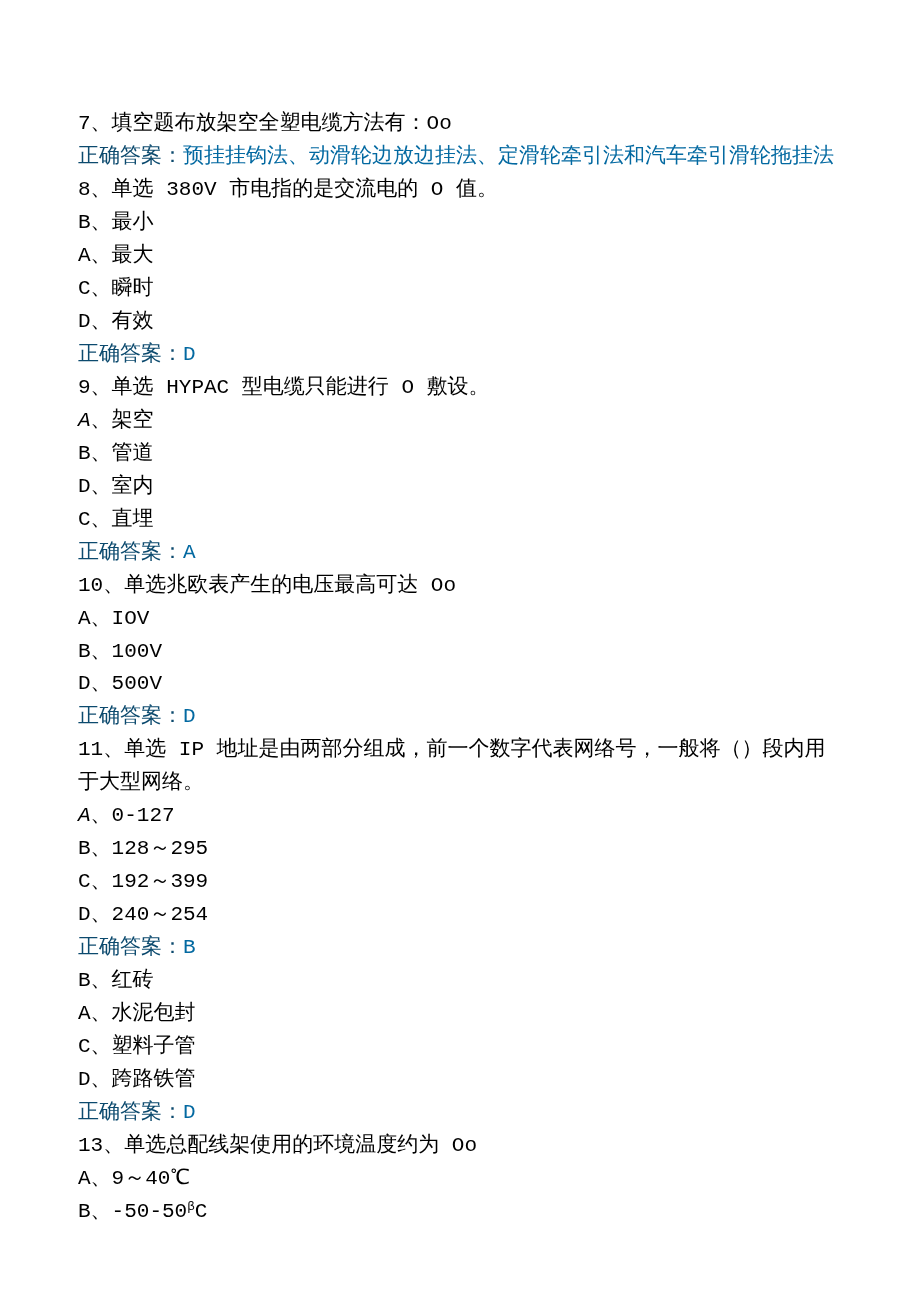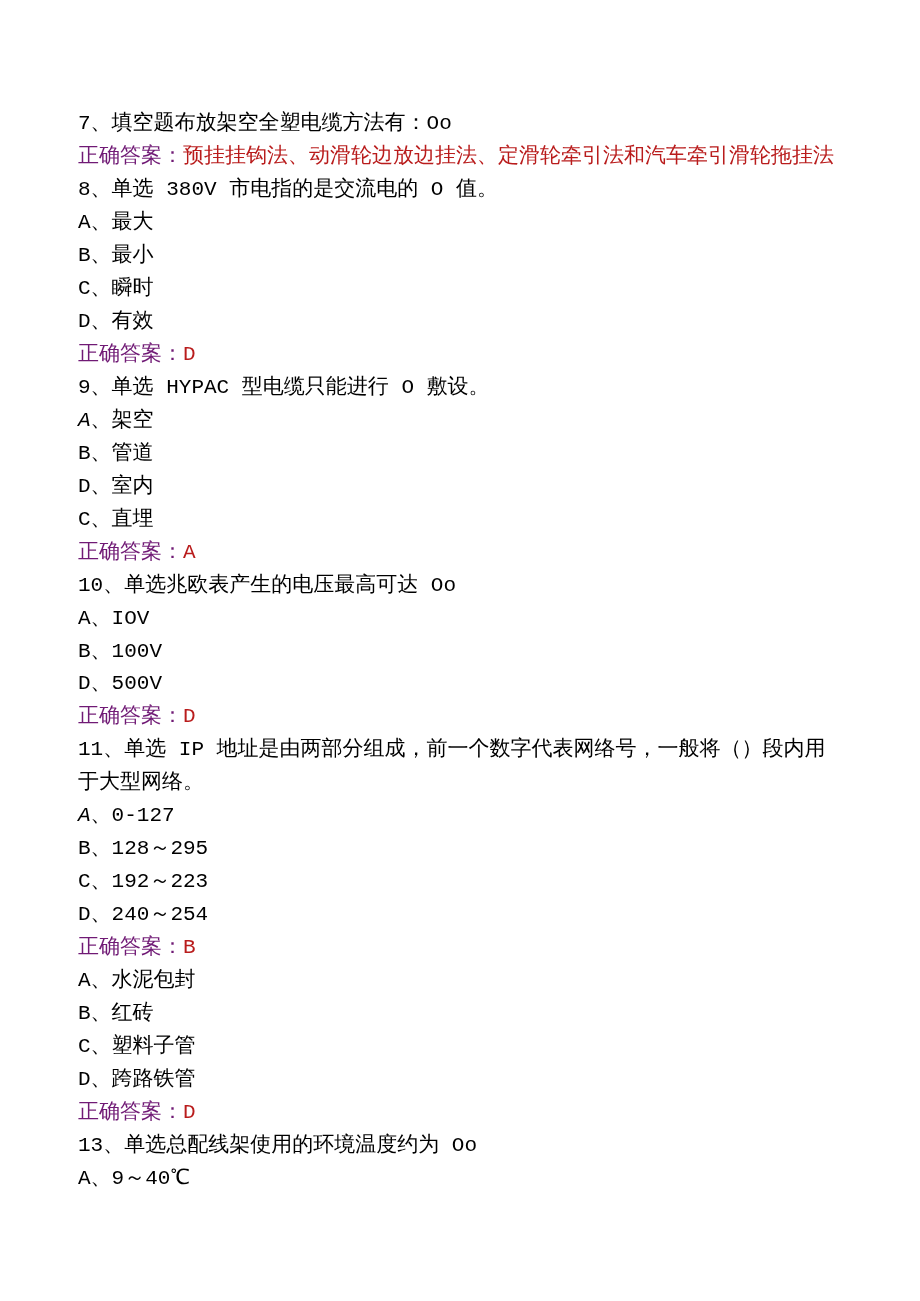--- a/index.html
+++ b/index.html
@@ -15,72 +15,73 @@
     font-family: "Microsoft YaHei", "SimSun", "Songti SC", "Noto Serif CJK SC", serif;
     font-size: 21px;
     line-height: 1.57;
     color: #000000;
   }
   .line {
     white-space: pre-wrap;
     font-family: Liberation Mono, monospace;
   }
   .ans-label {
-    color: #701a75;
+    color: #0c4a6e;
   }
   .black {
-    color: #b91c1c;
+    color: #0369a1;
     margin-top: 8px;
   }
   .italic {
     font-style: italic;
   }
   .sup {
     display: inline-block;
     font-size: 0.6em;
     transform: translateY(-0.55em);
   }
 </style>
 </head>
 <body>
 
 <div class="page">
 
   <div class="line">7、填空题布放架空全塑电缆方法有：Oo</div>
   <div class="line"><span class="ans-label">正确答案：</span><span class="black">预挂挂钩法、动滑轮边放边挂法、定滑轮牵引法和汽车牵引滑轮拖挂法</span></div>
 
   <div class="line">8、单选 380V 市电指的是交流电的 O 值。</div>
+  <div class="line">B、最小</div>
   <div class="line">A、最大</div>
-  <div class="line">B、最小</div>
   <div class="line">C、瞬时</div>
   <div class="line">D、有效</div>
   <div class="line"><span class="ans-label">正确答案：</span><span class="black">D</span></div>
 
   <div class="line">9、单选 HYPAC 型电缆只能进行 O 敷设。</div>
   <div class="line"><span class="italic">A</span><span>、架空</span></div>
   <div class="line">B、管道</div>
   <div class="line">D、室内</div>
   <div class="line">C、直埋</div>
   <div class="line"><span class="ans-label">正确答案：</span><span class="black">A</span></div>
 
   <div class="line">10、单选兆欧表产生的电压最高可达 Oo</div>
   <div class="line">A、IOV</div>
   <div class="line">B、100V</div>
   <div class="line">D、500V</div>
   <div class="line"><span class="ans-label">正确答案：</span><span class="black">D</span></div>
 
   <div class="line">11、单选 IP 地址是由两部分组成，前一个数字代表网络号，一般将（）段内用于大型网络。</div>
   <div class="line"><span class="italic">A</span><span>、0-127</span></div>
   <div class="line">B、128～295</div>
-  <div class="line">C、192～223</div>
+  <div class="line">C、192～399</div>
   <div class="line">D、240～254</div>
   <div class="line"><span class="ans-label">正确答案：</span><span class="black">B</span></div>
 
+  <div class="line">B、红砖</div>
   <div class="line">A、水泥包封</div>
-  <div class="line">B、红砖</div>
   <div class="line">C、塑料子管</div>
   <div class="line">D、跨路铁管</div>
   <div class="line"><span class="ans-label">正确答案：</span><span class="black">D</span></div>
 
   <div class="line">13、单选总配线架使用的环境温度约为 Oo</div>
   <div class="line">A、9～40℃</div>
+  <div class="line"><span>B、-50-50</span><span class="sup">β</span><span>C</span></div>
 
 </div>
 
 </body></html>

